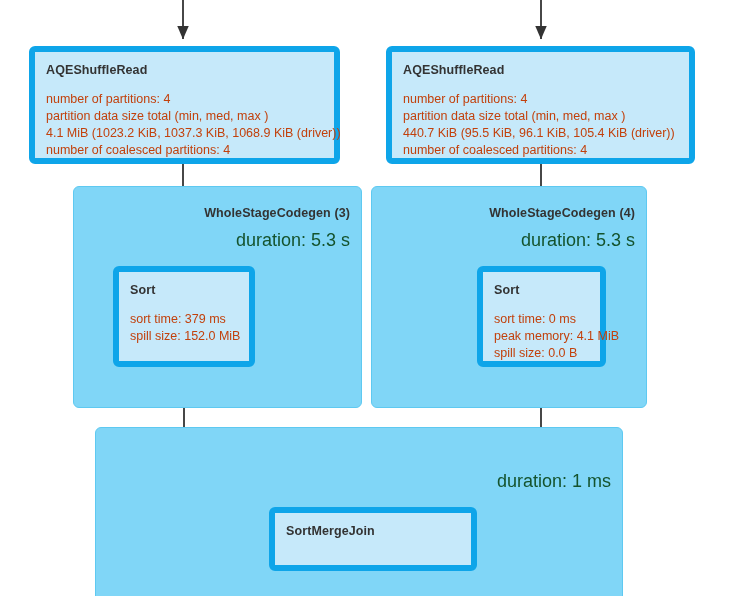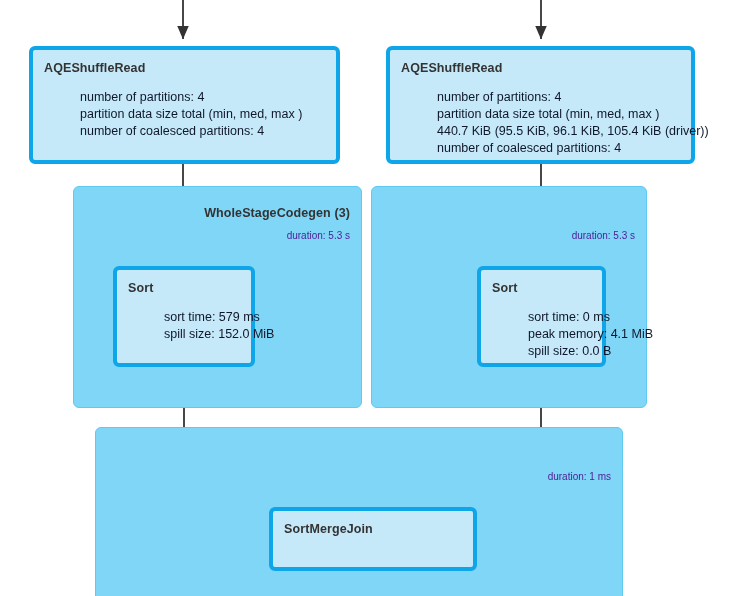--- a/index.html
+++ b/index.html
@@ -22,40 +22,39 @@
     top: 0;
     width: 735px;
     height: 596px;
     pointer-events: none;
   }
   
   .node {
     position: absolute;
     box-sizing: border-box;
     background: #c6e9fa;
-    border: 4px solid #0ea5e9;
+    border: 6px solid #0ea5e9;
     border-radius: 6px;
     padding: 10px 11px 12px 11px;
   }
   .node .node-title {
     font-size: 12.5px;
     font-weight: bold;
     color: #333333;
     line-height: 16px;
     letter-spacing: 0.1px;
   }
   .node .metrics {
     margin-top: 13px;
   }
   .node .metric {
     font-size: 12.5px;
     line-height: 17px;
-    color: #0f172a;
+    color: #c2410c;
     white-space: nowrap;
-    margin-left: 36px;
   }
   
   .stage-box {
     position: absolute;
     box-sizing: border-box;
     background: #80d6f7;
     border: 1px solid #5ec9f1;
     border-radius: 6px;
   }
   .stage-box .stage-title {
@@ -65,22 +64,22 @@
     font-size: 12.5px;
     font-weight: bold;
     color: #333333;
     white-space: nowrap;
     letter-spacing: 0.1px;
   }
   .stage-box .stage-duration {
     position: absolute;
     right: 11px;
     top: 43px;
-    font-size: 10px;
-    color: #4c1d95;
+    font-size: 18px;
+    color: #14532d;
     white-space: nowrap;
   }
   
   #aqe-read-1 { left: 29px;  top: 46px;  width: 311px; height: 118px; }
   #aqe-read-2 { left: 386px; top: 46px;  width: 309px; height: 118px; }
 
   #wsc-3 { left: 73px;  top: 186px; width: 289px; height: 222px; }
   #wsc-4 { left: 371px; top: 186px; width: 276px; height: 222px; }
   #wsc-5 { left: 95px;  top: 427px; width: 528px; height: 190px; }
 
@@ -117,50 +116,52 @@
 
     <path d="M363,571 L363,600" stroke="#333333" stroke-width="1.8" fill="none"></path>
   </svg>
 
   <div class="stage-box" id="wsc-3">
     <div class="stage-title">WholeStageCodegen (3)</div>
     <div class="stage-duration">duration: 5.3 s</div>
   </div>
 
   <div class="stage-box" id="wsc-4">
+    <div class="stage-title">WholeStageCodegen (4)</div>
     <div class="stage-duration">duration: 5.3 s</div>
   </div>
 
   <div class="stage-box" id="wsc-5">
     <div class="stage-duration">duration: 1 ms</div>
   </div>
 
   <div class="node" id="aqe-read-1">
     <div class="node-title">AQEShuffleRead</div>
     <div class="metrics">
       <div class="metric">number of partitions: 4</div>
       <div class="metric">partition data size total (min, med, max )</div>
+      <div class="metric">4.1 MiB (1023.2 KiB, 1037.3 KiB, 1068.9 KiB (driver))</div>
       <div class="metric">number of coalesced partitions: 4</div>
     </div>
   </div>
 
   <div class="node" id="aqe-read-2">
     <div class="node-title">AQEShuffleRead</div>
     <div class="metrics">
       <div class="metric">number of partitions: 4</div>
       <div class="metric">partition data size total (min, med, max )</div>
       <div class="metric">440.7 KiB (95.5 KiB, 96.1 KiB, 105.4 KiB (driver))</div>
       <div class="metric">number of coalesced partitions: 4</div>
     </div>
   </div>
 
   <div class="node" id="sort-1">
     <div class="node-title">Sort</div>
     <div class="metrics">
-      <div class="metric">sort time: 579 ms</div>
+      <div class="metric">sort time: 379 ms</div>
       <div class="metric">spill size: 152.0 MiB</div>
     </div>
   </div>
 
   <div class="node" id="sort-2">
     <div class="node-title">Sort</div>
     <div class="metrics">
       <div class="metric">sort time: 0 ms</div>
       <div class="metric">peak memory: 4.1 MiB</div>
       <div class="metric">spill size: 0.0 B</div>

